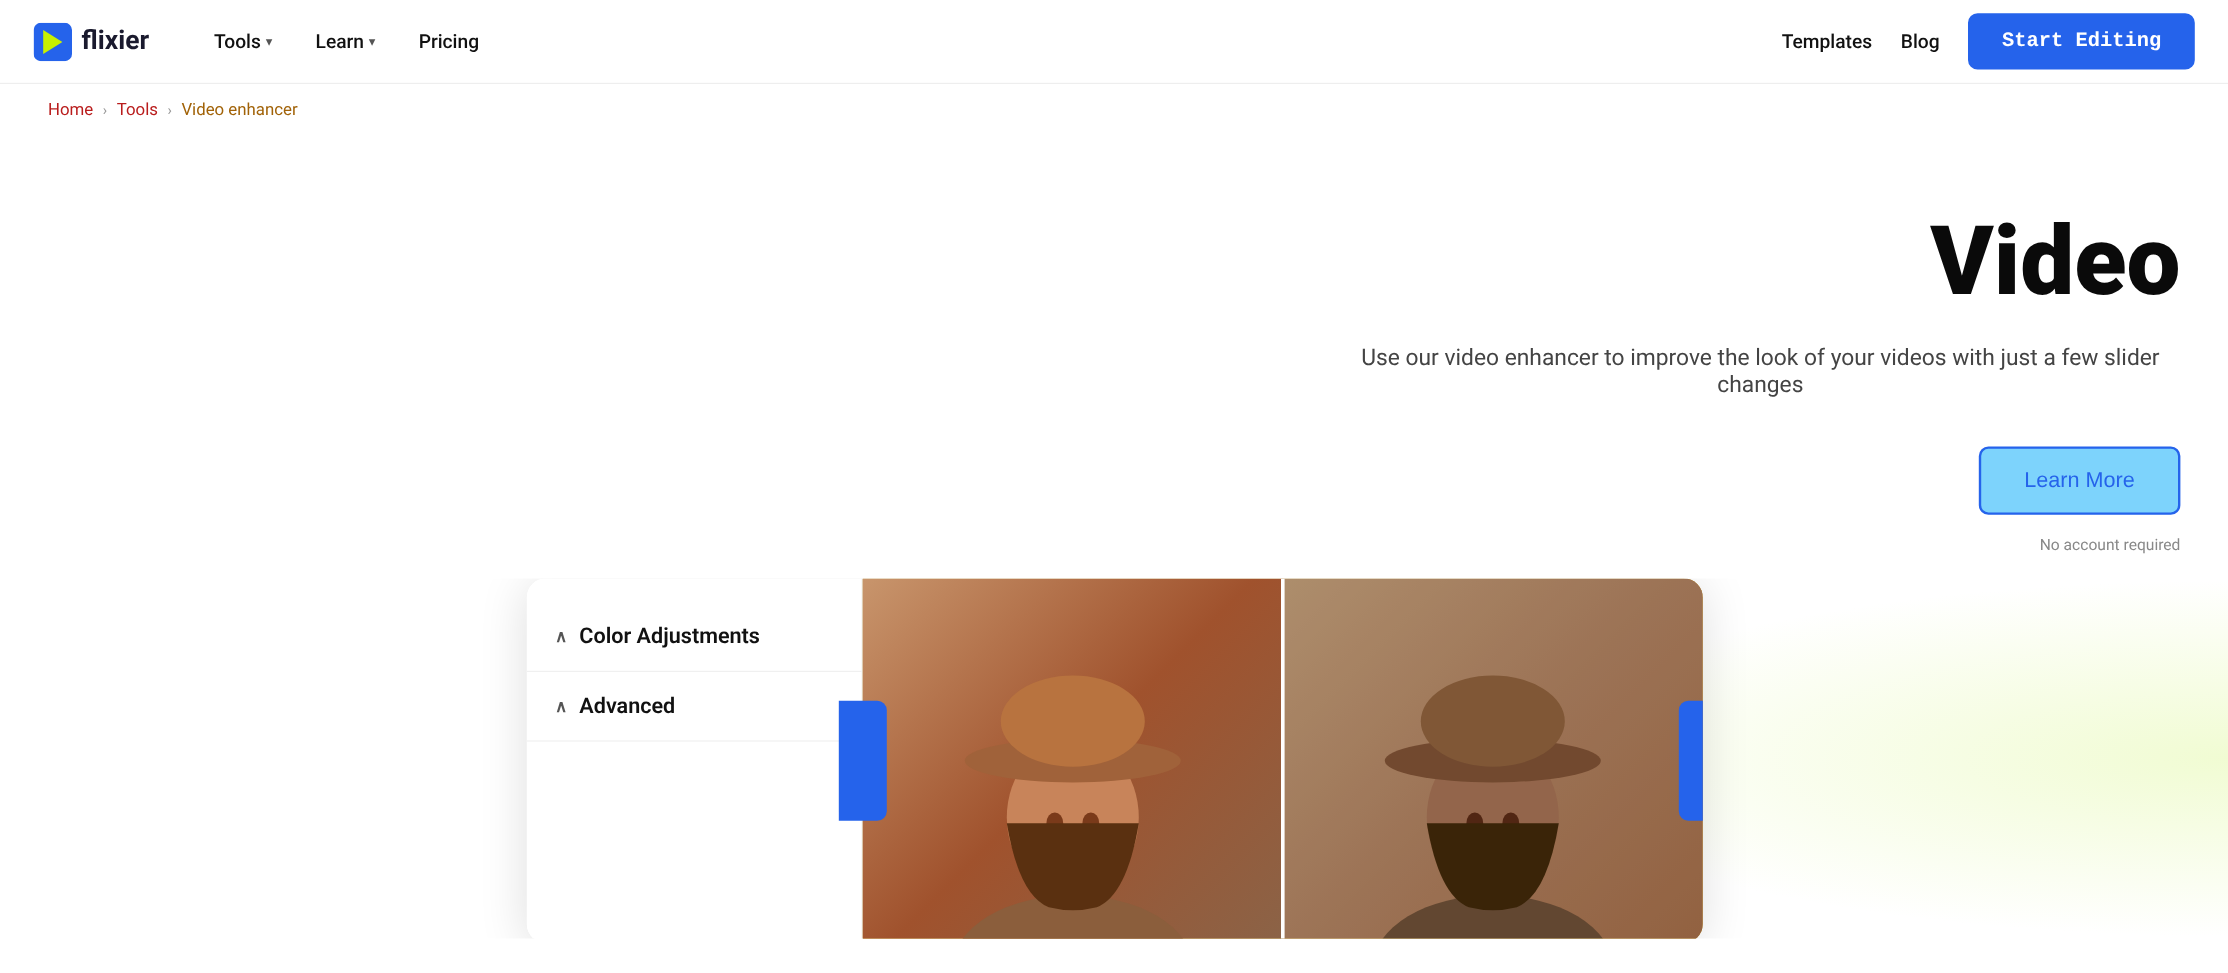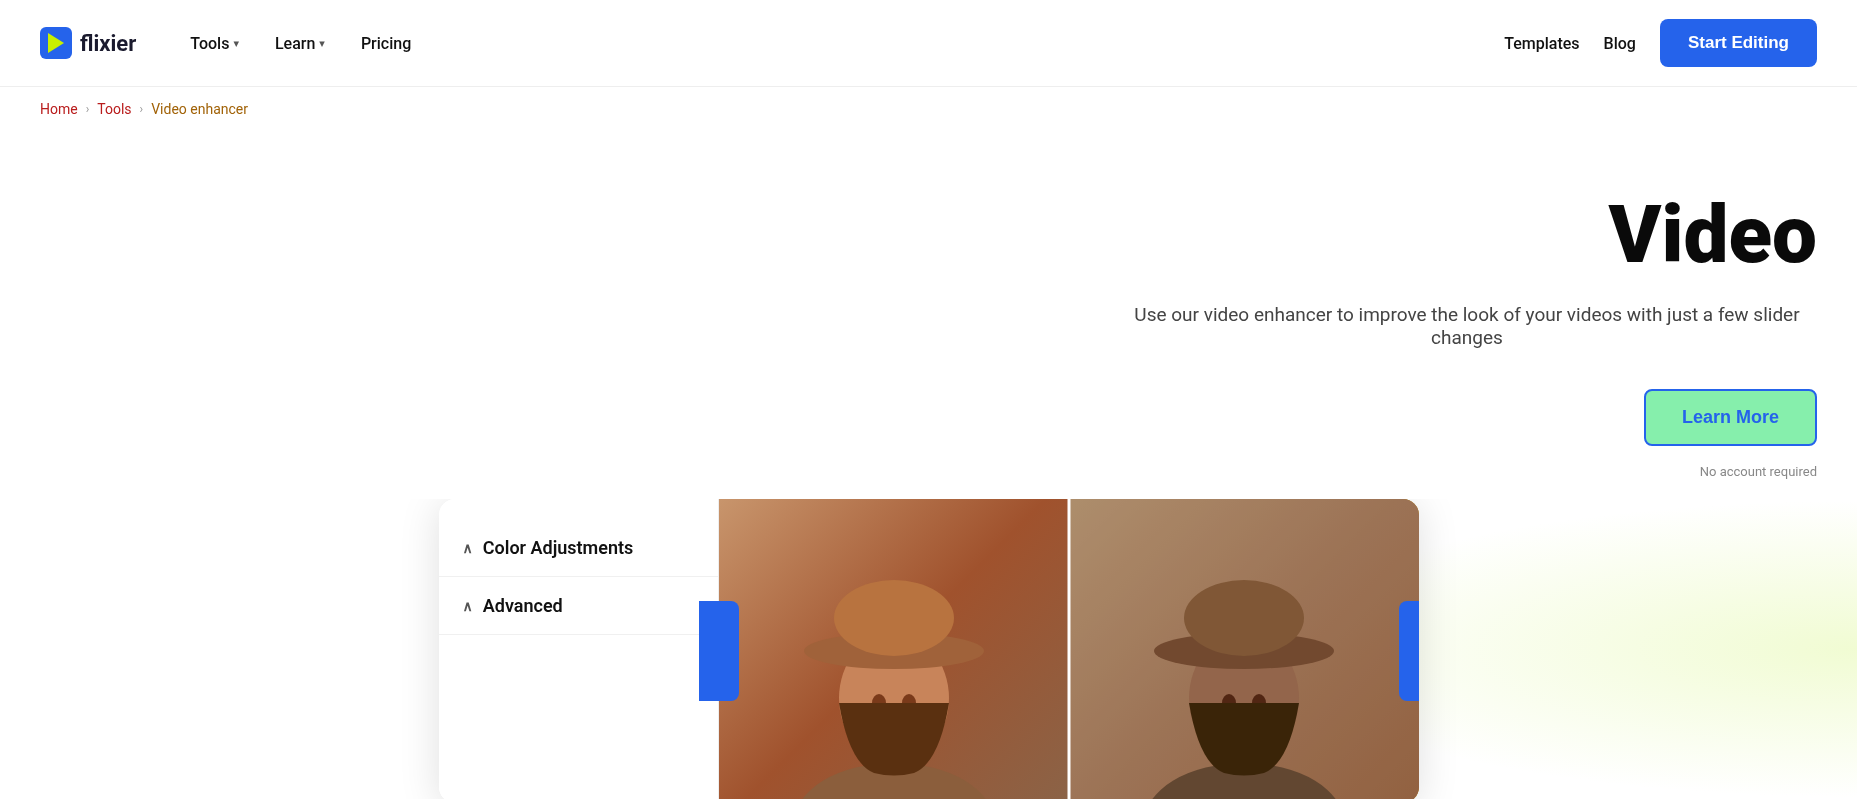--- a/index.html
+++ b/index.html
@@ -13,22 +13,22 @@
       background: #fff;
       width: 1857px;
       min-height: 811px;
       overflow-x: hidden;
     }
 
     
     .navbar {
       display: flex;
       align-items: center;
-      padding: 0 40px;
-      height: 87px;
+      padding: 0 28px;
+      height: 70px;
       border-bottom: 1px solid #eee;
       position: relative;
     }
 
     .logo-area {
       display: flex;
       align-items: center;
       gap: 8px;
       margin-right: 40px;
       text-decoration: none;
@@ -87,20 +87,21 @@
     .start-editing-btn {
       background: #2563eb;
       color: #fff;
       border: none;
       border-radius: 8px;
       padding: 14px 28px;
       font-size: 17px;
       font-weight: 700;
       cursor: pointer;
       white-space: nowrap;
+      font-family: Liberation Mono, monospace;
     }
 
     
     .breadcrumb {
       display: flex;
       align-items: center;
       gap: 8px;
       padding: 14px 40px;
       font-size: 14px;
       color: #666;
@@ -167,27 +168,27 @@
       color: #fff;
       border: none;
       border-radius: 8px;
       padding: 18px 36px;
       font-size: 18px;
       font-weight: 700;
       cursor: pointer;
     }
 
     .learn-more-btn {
-      background: #86efac;
+      background: #7dd3fc;
       color: #2563eb;
       border: 2px solid #2563eb;
       border-radius: 8px;
       padding: 16px 36px;
       font-size: 18px;
-      font-weight: 700;
+      font-weight: 400;
       cursor: pointer;
     }
 
     .no-account {
       font-size: 13px;
       color: #888;
     }
 
     
     .demo-section {

